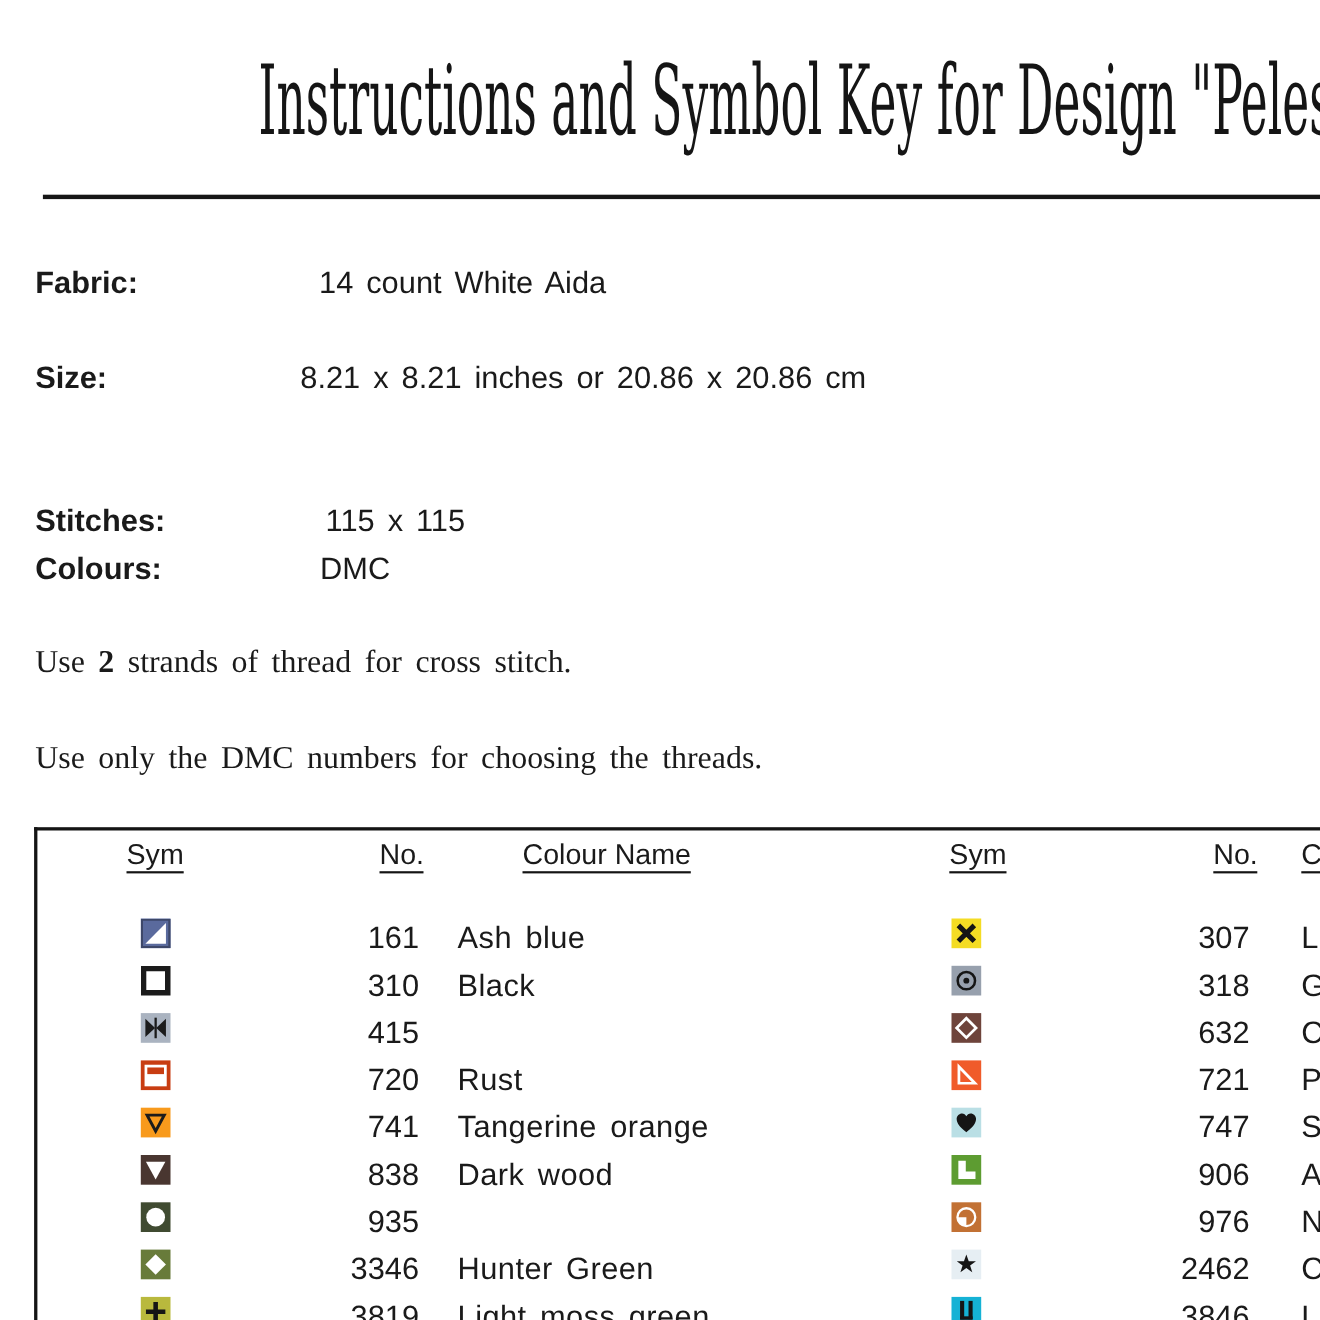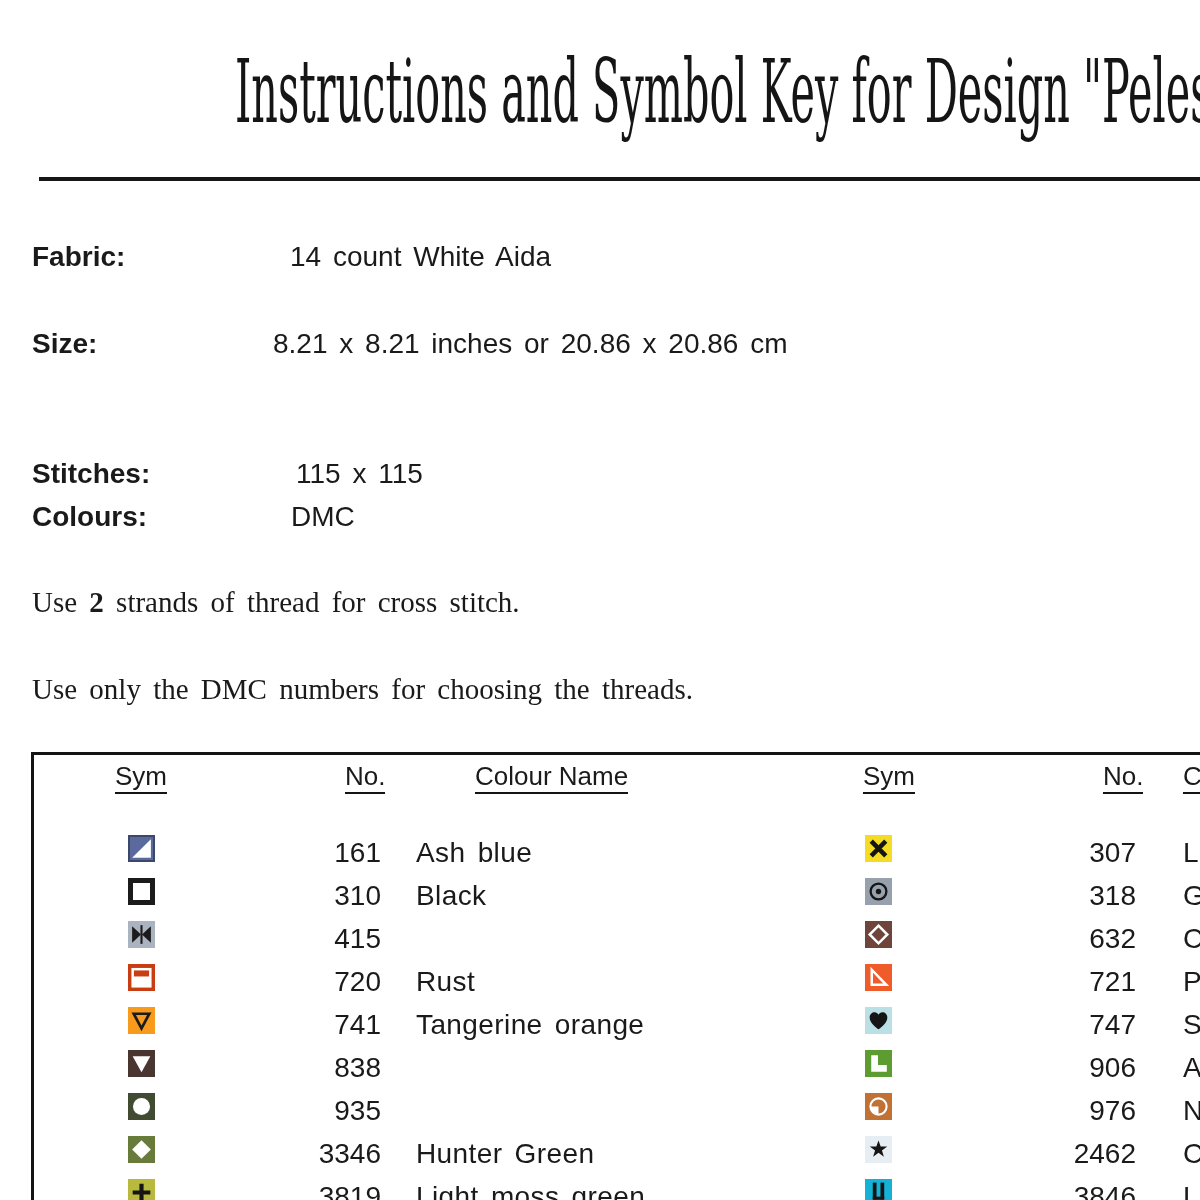--- a/index.html
+++ b/index.html
@@ -171,20 +171,21 @@
       <span class="nm nm-r">S</span>
     </div>
 
     <div class="krow r5">
       <span class="sym sym-l" style="background:#493630">
         <svg viewBox="0 0 26 26">
             <polygon points="4.5,6 21.5,6 13,21.5" fill="#ffffff"></polygon>
           </svg>
         </span>
       <span class="no no-l">838</span>
+      <span class="nm nm-l">Dark wood</span>
       <span class="sym sym-r" style="background:#5d9c31">
         <svg viewBox="0 0 26 26">
             <path d="M6,5 h6.5 v9.5 h8.5 v6.5 h-15 z" fill="#ffffff"></path>
           </svg>
         </span>
       <span class="no no-r">906</span>
       <span class="nm nm-r">A</span>
     </div>
 
     <div class="krow r6">

